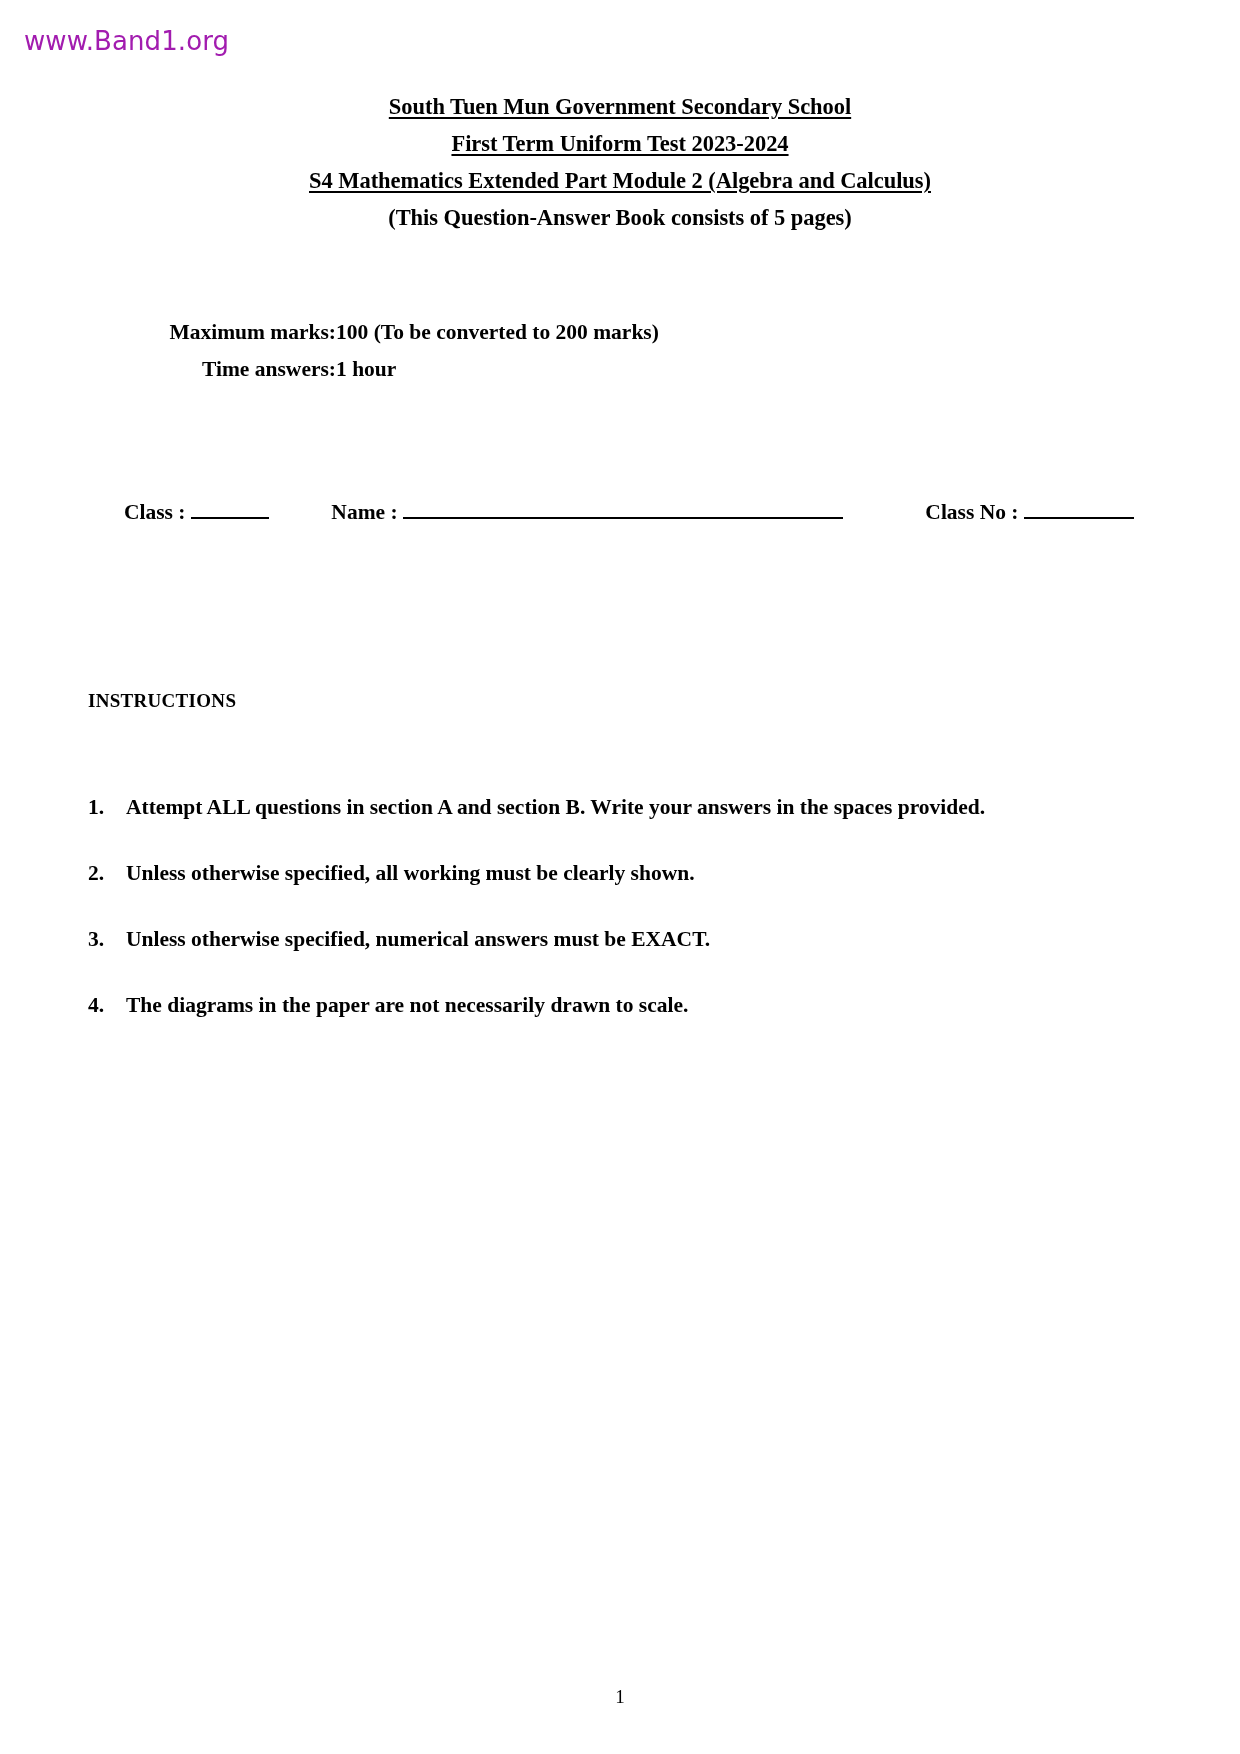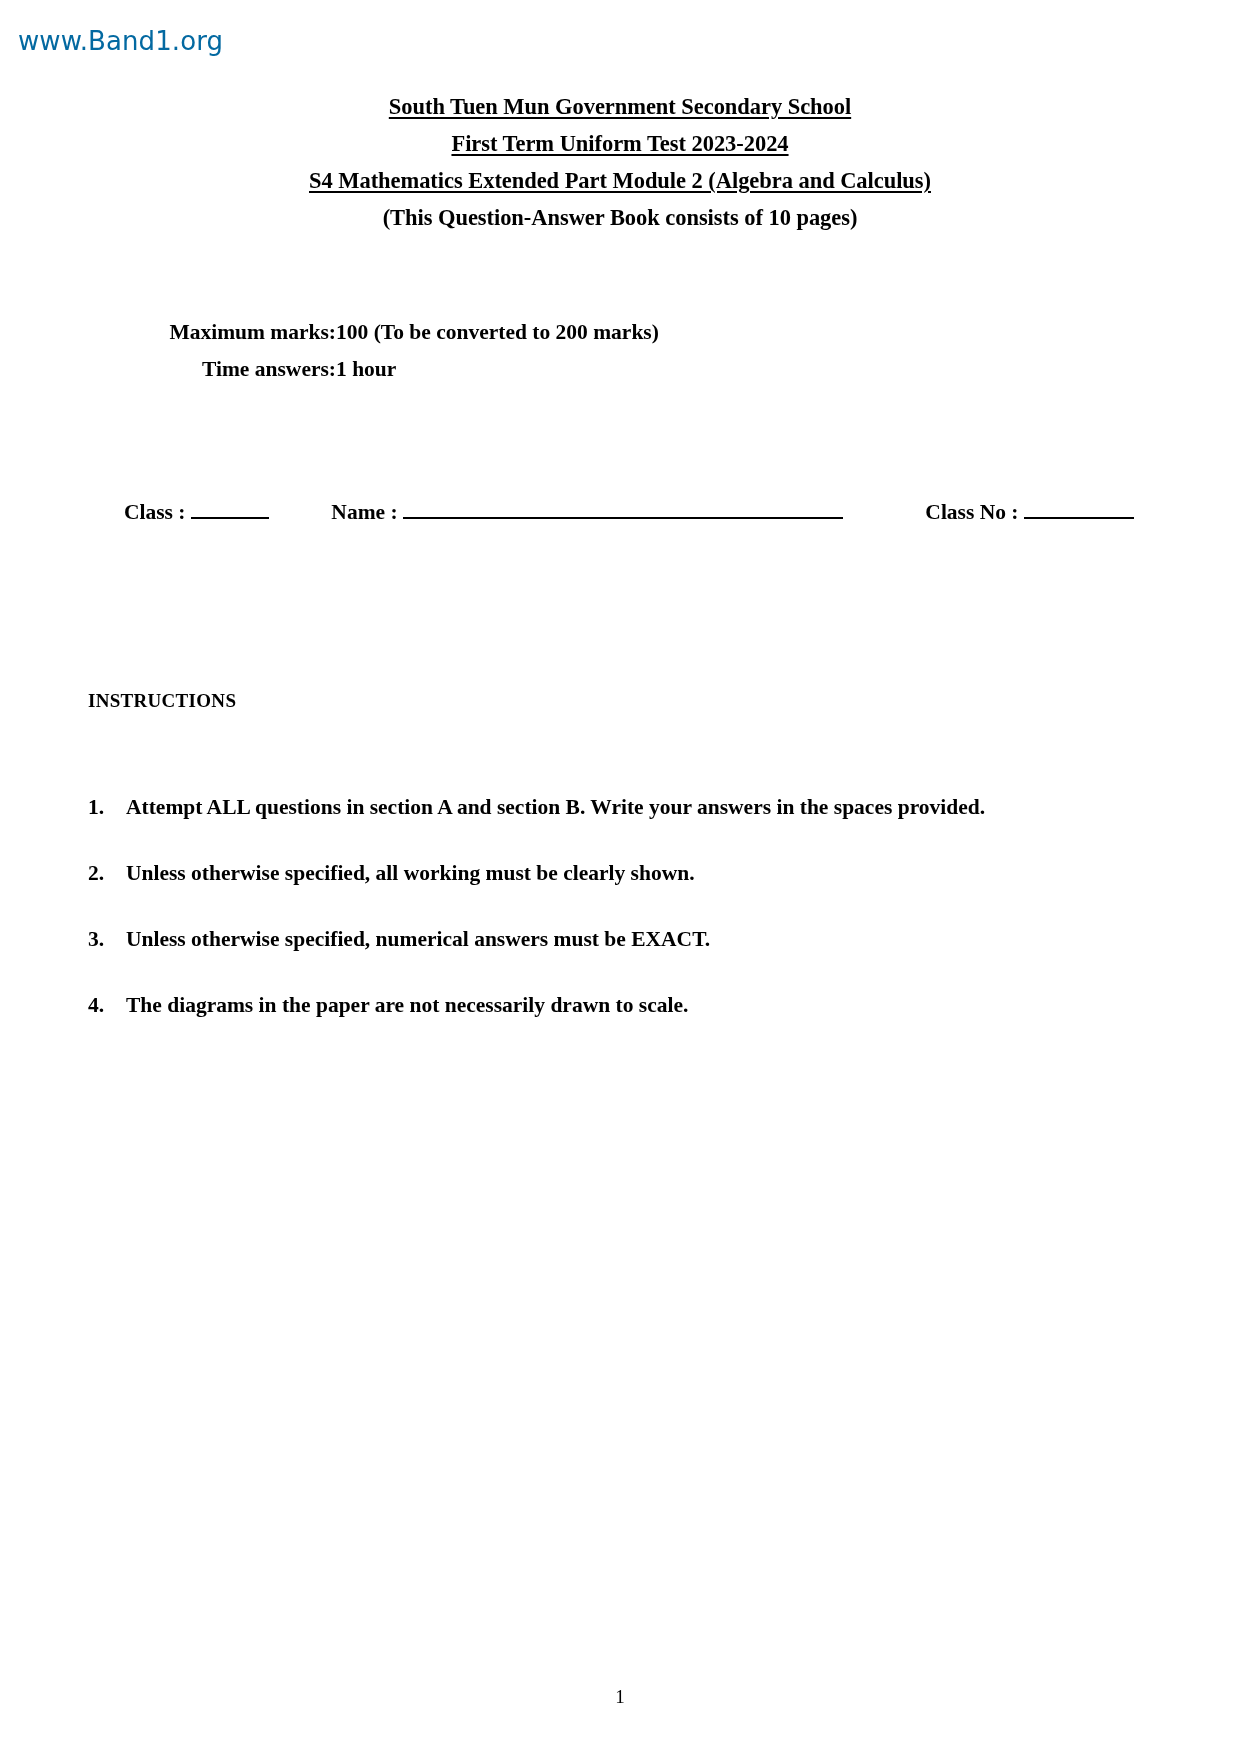--- a/index.html
+++ b/index.html
@@ -17,27 +17,27 @@
     width: 1240px;
     height: 1754px;
     background: #ffffff;
     box-sizing: border-box;
     overflow: hidden;
   }
 
   
   .watermark {
     position: absolute;
-    left: 18px;
+    left: 24px;
     top: 26px;
     font-family: "DejaVu Sans", "Liberation Sans", sans-serif;
     font-size: 26px;
     font-weight: 400;
     letter-spacing: 0.1px;
-    color: #0369a1;
+    color: #a21caf;
     white-space: nowrap;
   }
 
   
   .title-block {
     position: absolute;
     left: 0;
     top: 88px;
     width: 1240px;
     text-align: center;
@@ -162,21 +162,21 @@
     <div class="title-line">
       <span class="u">South Tuen Mun Government Secondary School</span>
     </div>
     <div class="title-line">
       <span class="u">First Term Uniform Test 2023-2024</span>
     </div>
     <div class="title-line">
       <span class="u">S4 Mathematics Extended Part Module 2 (Algebra and Calculus)</span>
     </div>
     <div class="title-line">
-      <span class="nu">(This Question-Answer Book consists of 10 pages)</span>
+      <span class="nu">(This Question-Answer Book consists of 5 pages)</span>
     </div>
   </div>
 
   <div class="marks-block">
     <div class="marks-row">
       <div class="marks-label">Maximum marks:</div>
       <div class="marks-value">100 (To be converted to 200 marks)</div>
     </div>
     <div class="marks-row">
       <div class="marks-label">Time answers:</div>

